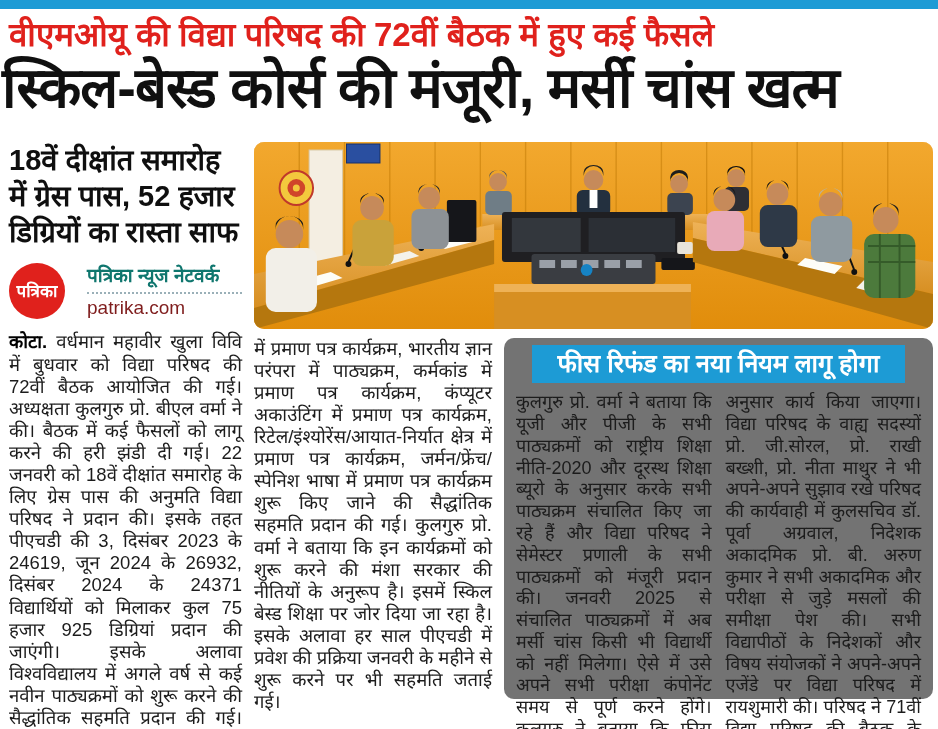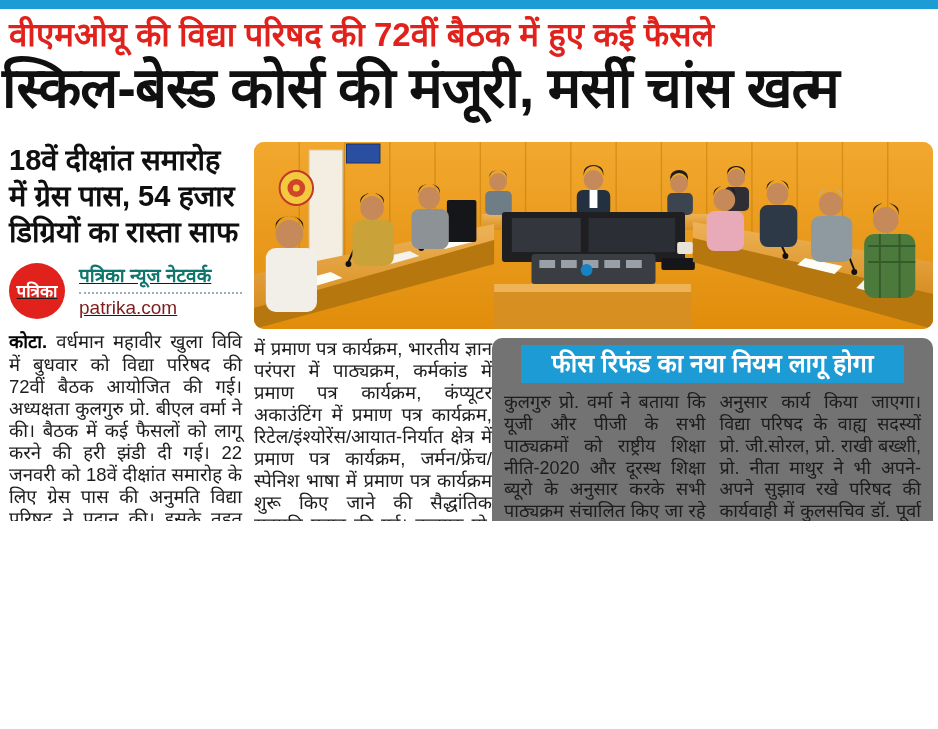--- a/index.html
+++ b/index.html
@@ -1,38 +1,38 @@
 <!DOCTYPE html>
 <html lang="hi"><head>
 <meta charset="utf-8">
 <style>
   * { margin:0; padding:0; box-sizing:border-box; }
   html,body { background:#fff; }
   .page {
-    position:relative; width:938px; height:521px; margin:0 auto;
+    position:relative; width:938px; height:729px; margin:0 auto;
     background:#ffffff; overflow:hidden;
     font-family:"Liberation Sans","DejaVu Sans",sans-serif;
     color:#1b1b1b;
   }
   .topbar { height:9px; background:#1d9bd5; width:100%; }
   .kicker {
     margin:7px 0 0 9px; font-size:33px; font-weight:bold;
     color:#e0211c; line-height:1.15; white-space:nowrap;
   }
   .headline {
     margin:3px 0 12px 2px; font-size:56px; font-weight:bold;
     color:#101010; line-height:1.12; letter-spacing:-1px; white-space:nowrap;
   }
   .content { display:flex; gap:12px; padding:10px 5px 0 9px; height:567px; }
   .col-left { width:233px; flex:none; }
   .subhead {
     font-size:29px; font-weight:800; color:#0f0f0f; line-height:1.25;
     margin:0 0 12px 0;
   }
-  .byline { display:flex; align-items:center; gap:14px; margin:2px 0 12px 0;text-decoration:underline; }
+  .byline { display:flex; align-items:center; gap:22px; margin:2px 0 12px 0; }
   .logo-circle {
     width:56px; height:56px; border-radius:50%; background:#e0211c;
     color:#fff; display:flex; align-items:center; justify-content:center;
     font-weight:bold; font-size:17px; flex:none;
   }
   .byline-text { flex:1; }
   .agency {
     font-size:19px; font-weight:bold; color:#0f766e;
     border-bottom:2px dotted #9ab0b8; padding-bottom:4px;
   }
@@ -40,21 +40,21 @@
   .body-text {
     font-size:18.5px; line-height:1.195; text-align:justify; color:#1c1c1c;
   }
   .dateline { font-weight:bold; color:#000; }
   .col-right { flex:1; display:flex; flex-direction:column; min-width:0; }
   .photo {
     height:187px; border-radius:10px; overflow:hidden; position:relative;
     flex:none; background:#ef9c17; box-shadow:0 0 0 1px #f3d9b6 inset;
   }
   .photo svg { display:block; width:100%; height:100%; }
-  .below { display:flex; margin-top:9px; flex:1; min-height:0; }
+  .below { display:flex; gap:12px; margin-top:9px; flex:1; min-height:0; }
   .col-mid { width:238px; flex:none; }
   .hbox {
     flex:1; background:#737373; border-radius:10px; padding:7px 12px 8px 12px;
     display:flex; flex-direction:column; min-width:0;
   }
   .hbox-title {
     background:#1d9bd5; color:#ffffff; font-weight:bold; font-size:25px;
     text-align:center; padding:4px 8px 6px 8px; margin:0 auto 9px auto;
     width:92%; line-height:1.15;
   }
@@ -70,21 +70,21 @@
 
   <div class="topbar"></div>
 
   <div class="kicker">वीएमओयू की विद्या परिषद की 72वीं बैठक में हुए कई फैसले</div>
 
   <div class="headline">स्किल-बेस्ड कोर्स की मंजूरी, मर्सी चांस खत्म</div>
 
   <div class="content">
 
     <div class="col-left">
-      <div class="subhead">18वें दीक्षांत समारोह में ग्रेस पास, 54 हजार डिग्रियों का रास्ता साफ</div>
+      <div class="subhead">18वें दीक्षांत समारोह में ग्रेस पास, 52 हजार डिग्रियों का रास्ता साफ</div>
 
       <div class="byline">
         <div class="logo-circle">
           <span>पत्रिका</span>
         </div>
         <div class="byline-text">
           <div class="agency">पत्रिका न्यूज नेटवर्क</div>
           <div class="site">patrika.com</div>
         </div>
       </div>

